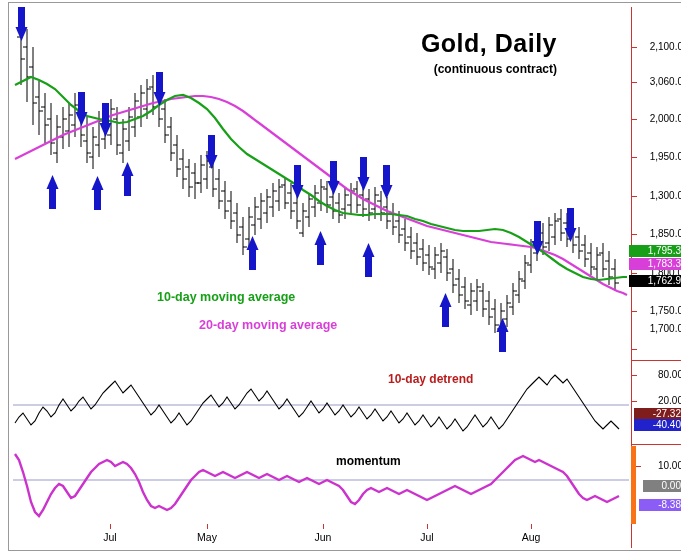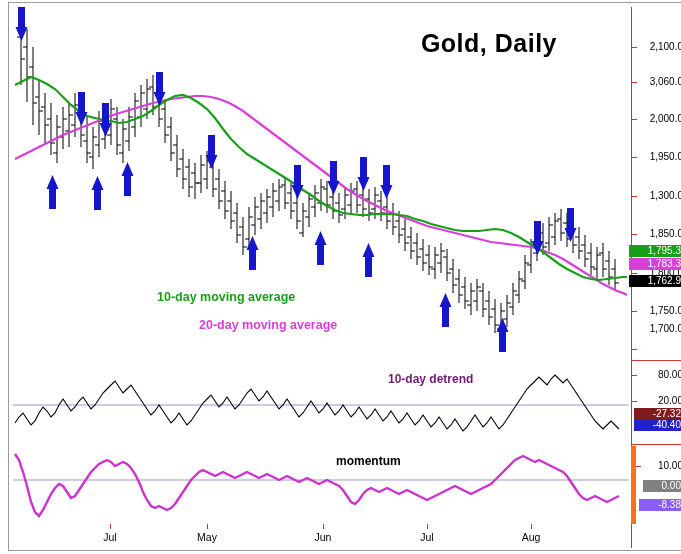--- a/index.html
+++ b/index.html
@@ -111,21 +111,21 @@
   }
   .annot {
     position: absolute;
     font-size: 12.5px;
     font-weight: bold;
     white-space: nowrap;
   }
   #label-tops { left: 404px; top: 141px; color: #1515c9; }
   #label-ma10 { left: 144px; top: 283px; color: #17a017; }
   #label-ma20 { left: 186px; top: 311px; color: #d83fd8; }
-  #label-detrend { left: 379px; top: 371px; color: #701a75; font-size: 12px; }
+  #label-detrend { left: 379px; top: 371px; color: #b91c1c; font-size: 12px; }
   #label-momentum { left: 327px; top: 451px; color: #000000; font-size: 12px; }
   #xaxis {
     position: absolute;
     left: 4px;
     top: 521px;
     width: 616px;
     height: 24px;
   }
   .xtick {
     position: absolute;
@@ -341,20 +341,21 @@
               <polygon points="426.5,300 438.5,300 432.5,286"></polygon>
             </g>
           <g>
               <rect x="486" y="323" width="7" height="22"></rect>
               <polygon points="483.5,325 495.5,325 489.5,311"></polygon>
             </g>
         </g>
       </svg>
 
       <div class="title" id="chart-title">Gold, Daily</div>
+      <div class="title" id="chart-subtitle">(continuous contract)</div>
 
       <div class="annot" id="label-ma10">10-day moving average</div>
       <div class="annot" id="label-ma20">20-day moving average</div>
     </div>
 
     <div class="plotarea" id="detrend-panel">
       <svg class="series-layer" width="616" height="80" viewBox="0 0 616 80">
         <line x1="0" y1="42" x2="616" y2="42" stroke="#9999cc" stroke-width="1"></line>
         <path fill="none" stroke="#000000" stroke-width="1.1" d="M2,60 L6,54 L10,50 L14,56 L18,62 L22,58 L26,50 L30,44 L34,48 L38,54 L42,50 L46,42 L50,36 L54,42 L58,48 L62,44 L66,38 L70,34 L74,40 L78,46 L82,42 L86,36 L90,30 L94,26 L98,22 L102,18 L106,24 L110,30 L114,26 L118,22 L122,28 L126,34 L130,40 L134,46 L138,52 L142,48 L146,42 L150,48 L154,54 L158,60 L162,56 L166,50 L170,56 L174,62 L178,58 L182,52 L186,46 L190,40 L194,36 L198,32 L202,38 L206,44 L210,40 L214,34 L218,40 L222,46 L226,42 L230,36 L234,30 L238,26 L242,32 L246,38 L250,34 L254,28 L258,34 L262,40 L266,46 L270,42 L274,36 L278,42 L282,48 L286,54 L290,50 L294,44 L298,38 L302,44 L306,50 L310,46 L314,40 L318,46 L322,52 L326,48 L330,42 L334,48 L338,54 L342,50 L346,44 L350,50 L354,56 L358,52 L362,46 L366,52 L370,58 L374,54 L378,48 L382,54 L386,60 L390,56 L394,50 L398,56 L402,62 L406,58 L410,52 L414,58 L418,64 L422,60 L426,54 L430,60 L434,66 L438,62 L442,56 L446,62 L450,68 L454,64 L458,58 L462,52 L466,58 L470,64 L474,60 L478,54 L482,60 L486,66 L490,62 L494,56 L498,50 L502,44 L506,38 L510,32 L514,26 L518,22 L522,18 L526,14 L530,18 L534,22 L538,16 L542,12 L546,16 L550,20 L554,16 L558,22 L562,28 L566,34 L570,40 L574,46 L578,52 L582,58 L586,62 L590,66 L594,62 L598,58 L602,62 L606,66"></path>
       </svg>

